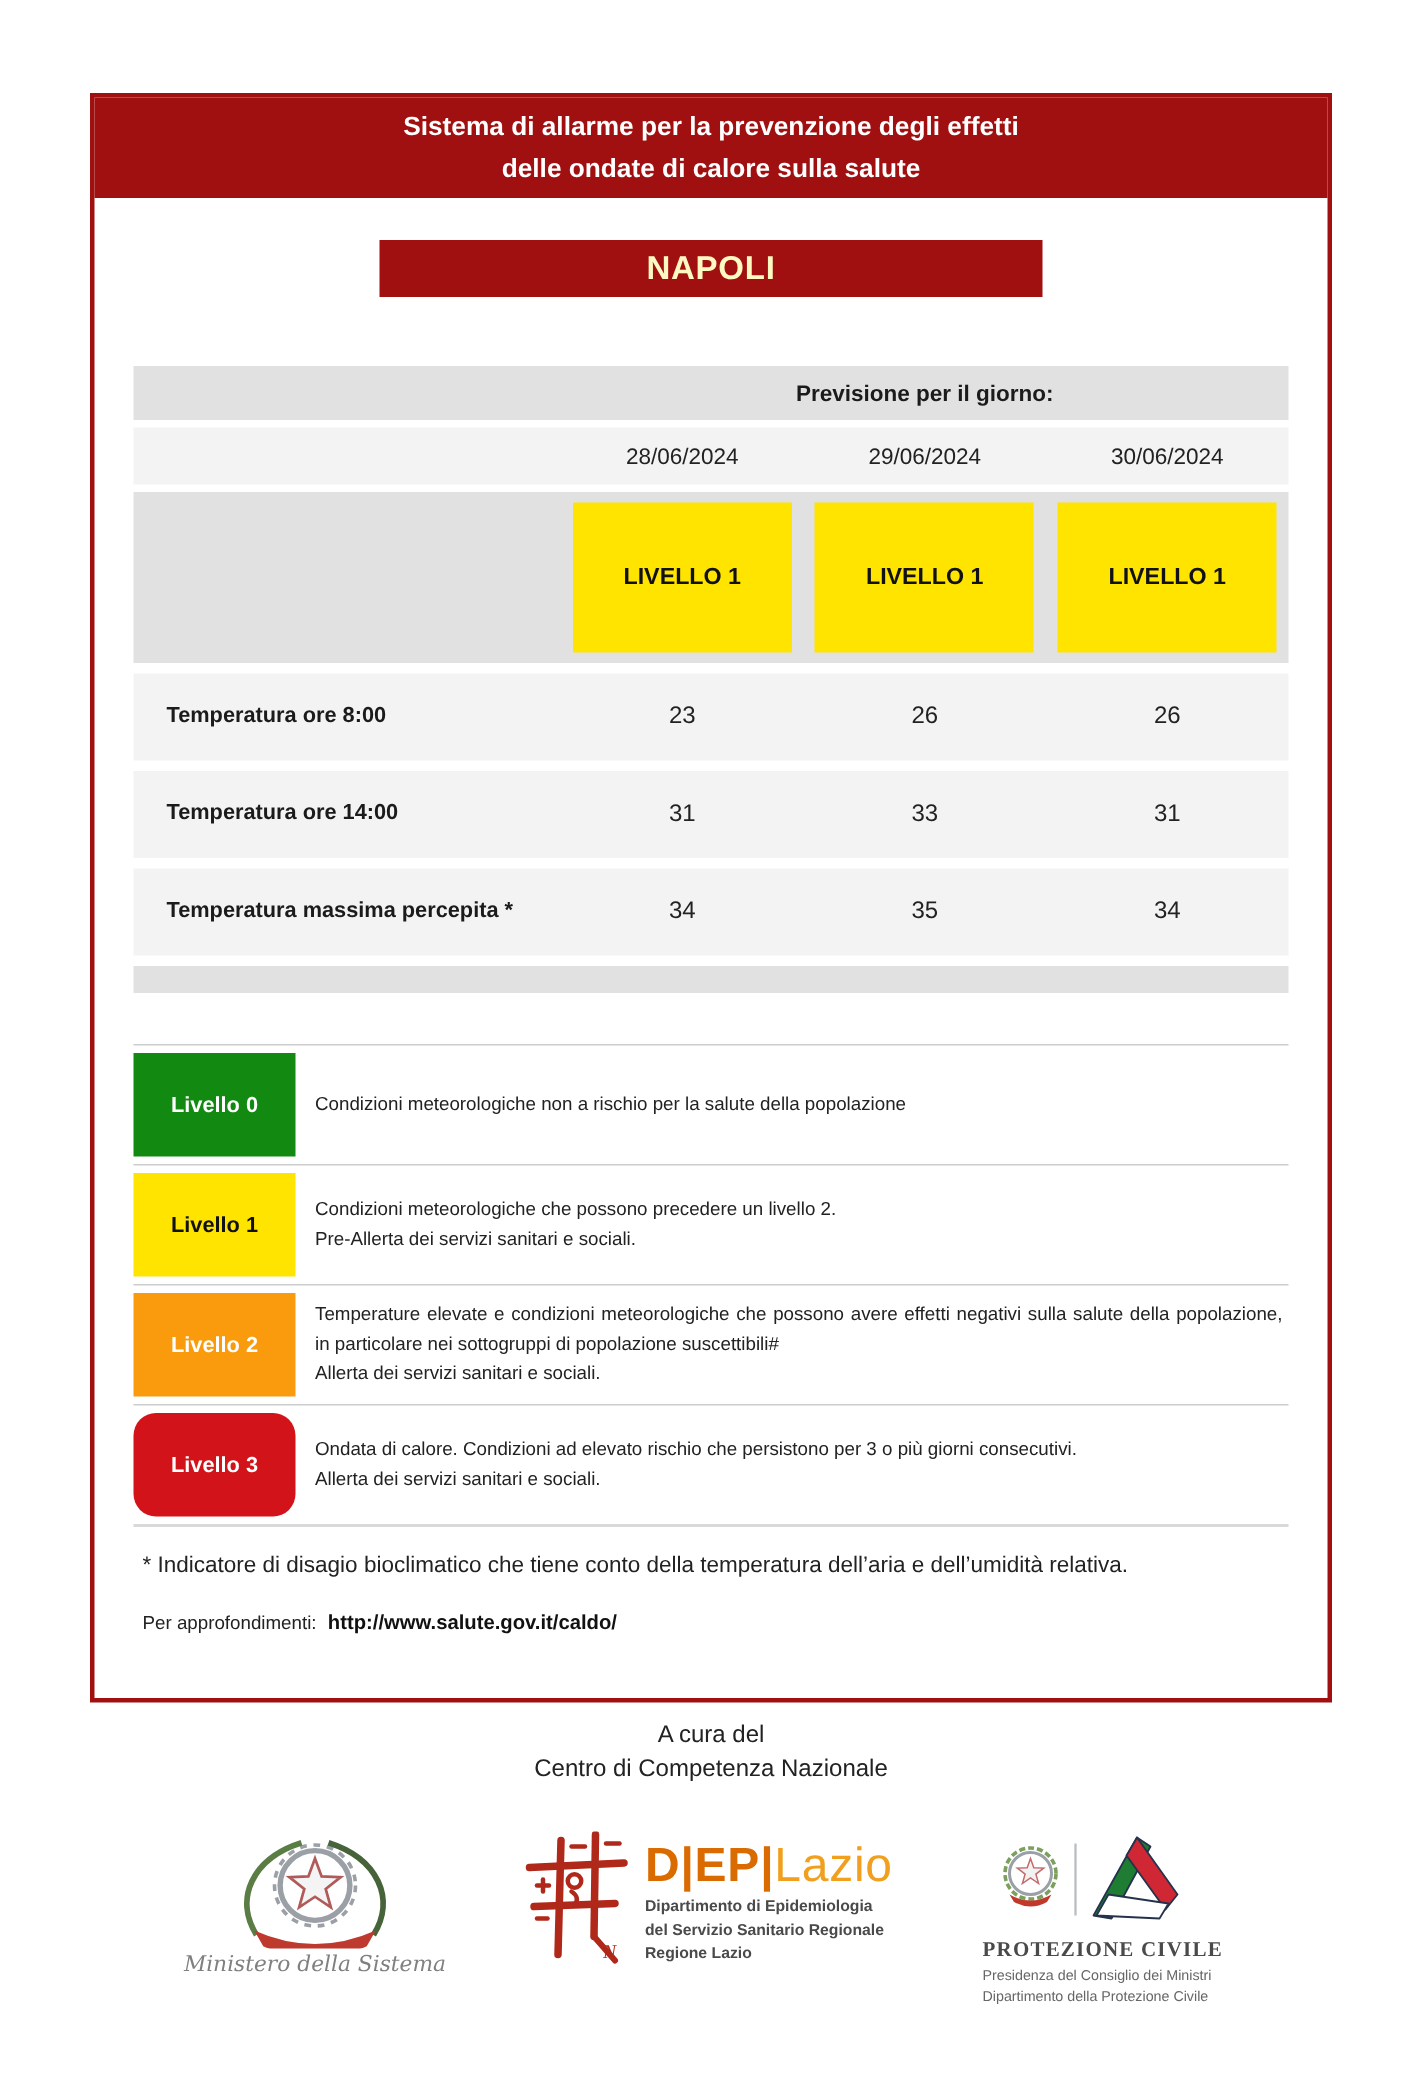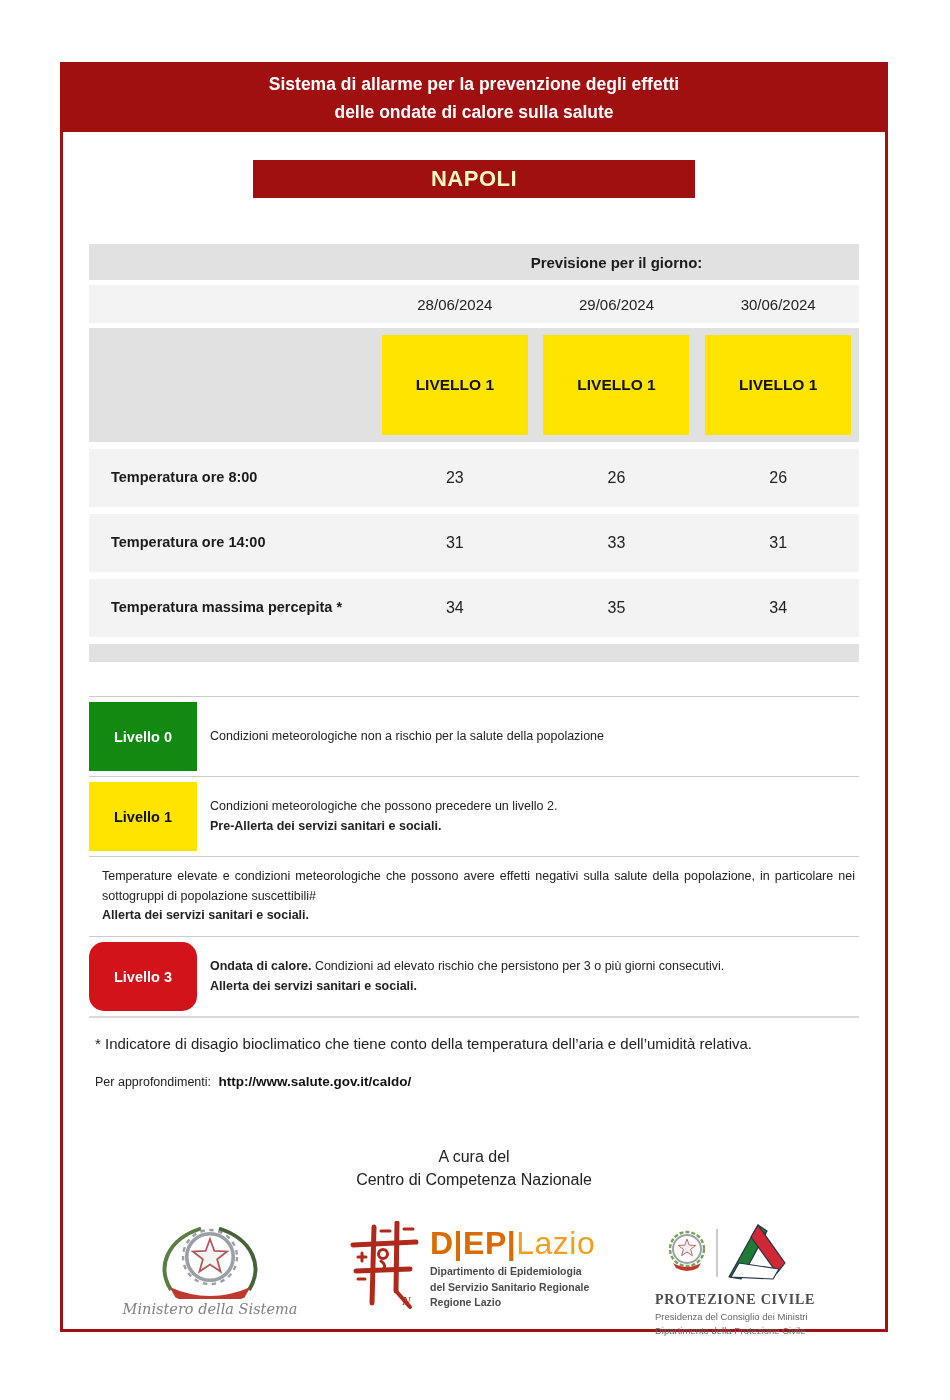--- a/index.html
+++ b/index.html
@@ -12,21 +12,21 @@
     --red3:#d2131a;
     --ink:#1b1b1b;
   }
   *{margin:0;padding:0;box-sizing:border-box;}
   html,body{background:#fff;}
   body{
     width:950px;height:1400px;position:relative;
     font-family:"Liberation Sans", sans-serif;color:var(--ink);
   }
   .frame{
-    position:absolute;left:60px;top:62px;width:828px;height:1270px;
+    position:absolute;left:60px;top:62px;width:828px;height:1073px;
     border:3px solid var(--red);background:#fff;
   }
   
   .hdr-band{
     background:var(--red);color:#fff;height:67px;
     display:flex;flex-direction:column;justify-content:center;align-items:center;
     font-weight:bold;font-size:17.5px;line-height:1.55;
   }
   .city-box{
     width:442px;height:38px;margin:28px auto 0 auto;background:var(--red);
@@ -62,21 +62,21 @@
   .lbox{
     width:108px;min-height:68px;flex:0 0 108px;align-self:stretch;
     display:flex;align-items:center;justify-content:center;
     font-weight:bold;font-size:14.5px;
   }
   .lbox.lv0{background:var(--green);color:#fff;}
   .lbox.lv1{background:var(--yellow);color:#111;}
   .lbox.lv2{background:var(--orange);color:#fff;}
   .lbox.lv3{background:var(--red3);color:#fff;border-radius:15px;}
   .ltext{flex:1;padding:4px 4px 4px 13px;font-size:12.5px;line-height:1.55;color:#222;}
-  .ltext .b{font-weight:bold;}
+  .ltext .b{font-weight:normal;}
   .ltext .just{text-align:justify;}
   
   .foot1{margin:17px 0 0 32px;font-size:15px;color:#222;}
   .foot2{margin:22px 0 0 32px;font-size:12.5px;color:#222;}
   .foot2 .url{font-weight:bold;font-size:13.5px;color:#111;text-decoration:none;margin-left:4px;}
   
   .credits{margin-top:56px;text-align:center;font-size:16px;line-height:1.45;color:#222;}
   
   .logos{
     width:740px;margin:30px 0 0 42px;display:flex;
@@ -175,20 +175,21 @@
 
     <div class="lrow">
       <div class="lbox lv1">Livello 1</div>
       <div class="ltext">
         <div>Condizioni meteorologiche che possono precedere un livello 2.</div>
         <div class="b">Pre-Allerta dei servizi sanitari e sociali.</div>
       </div>
     </div>
 
     <div class="lrow">
+      <div class="lbox lv2">Livello 2</div>
       <div class="ltext">
         <div class="just">Temperature elevate e condizioni meteorologiche che possono avere effetti negativi sulla salute della popolazione, in particolare nei sottogruppi di popolazione suscettibili#</div>
         <div class="b">Allerta dei servizi sanitari e sociali.</div>
       </div>
     </div>
 
     <div class="lrow">
       <div class="lbox lv3">Livello 3</div>
       <div class="ltext">
         <div><span class="b">Ondata di calore.</span><span> Condizioni ad elevato rischio che persistono per 3 o più giorni consecutivi.</span></div>

